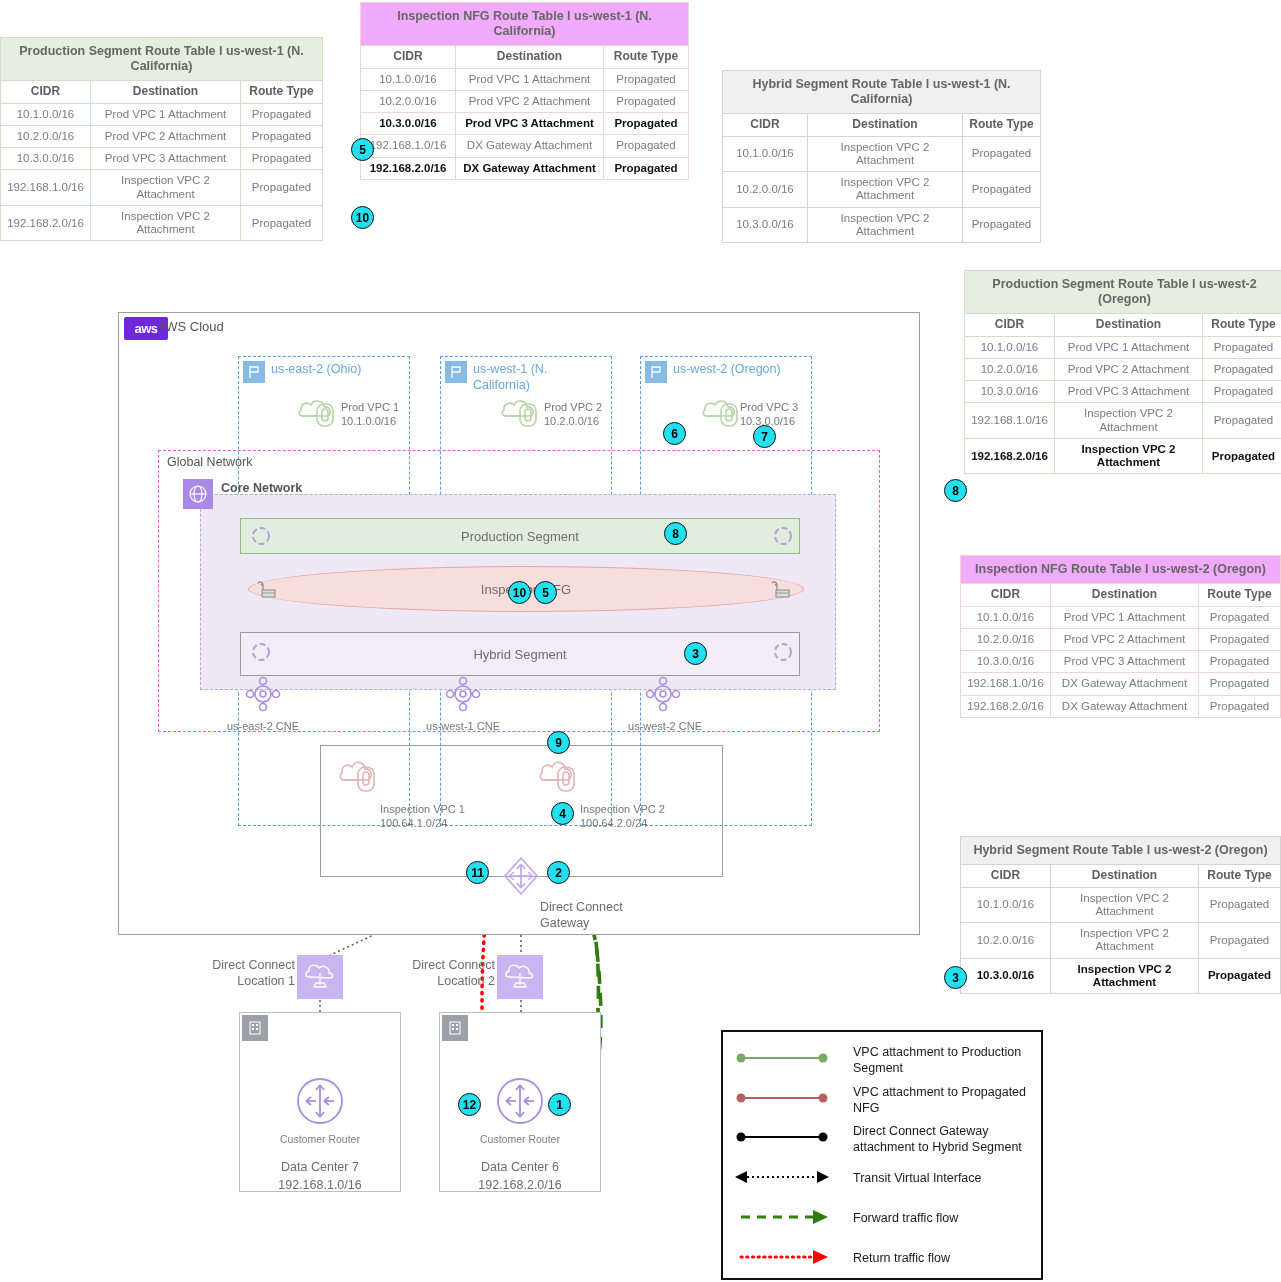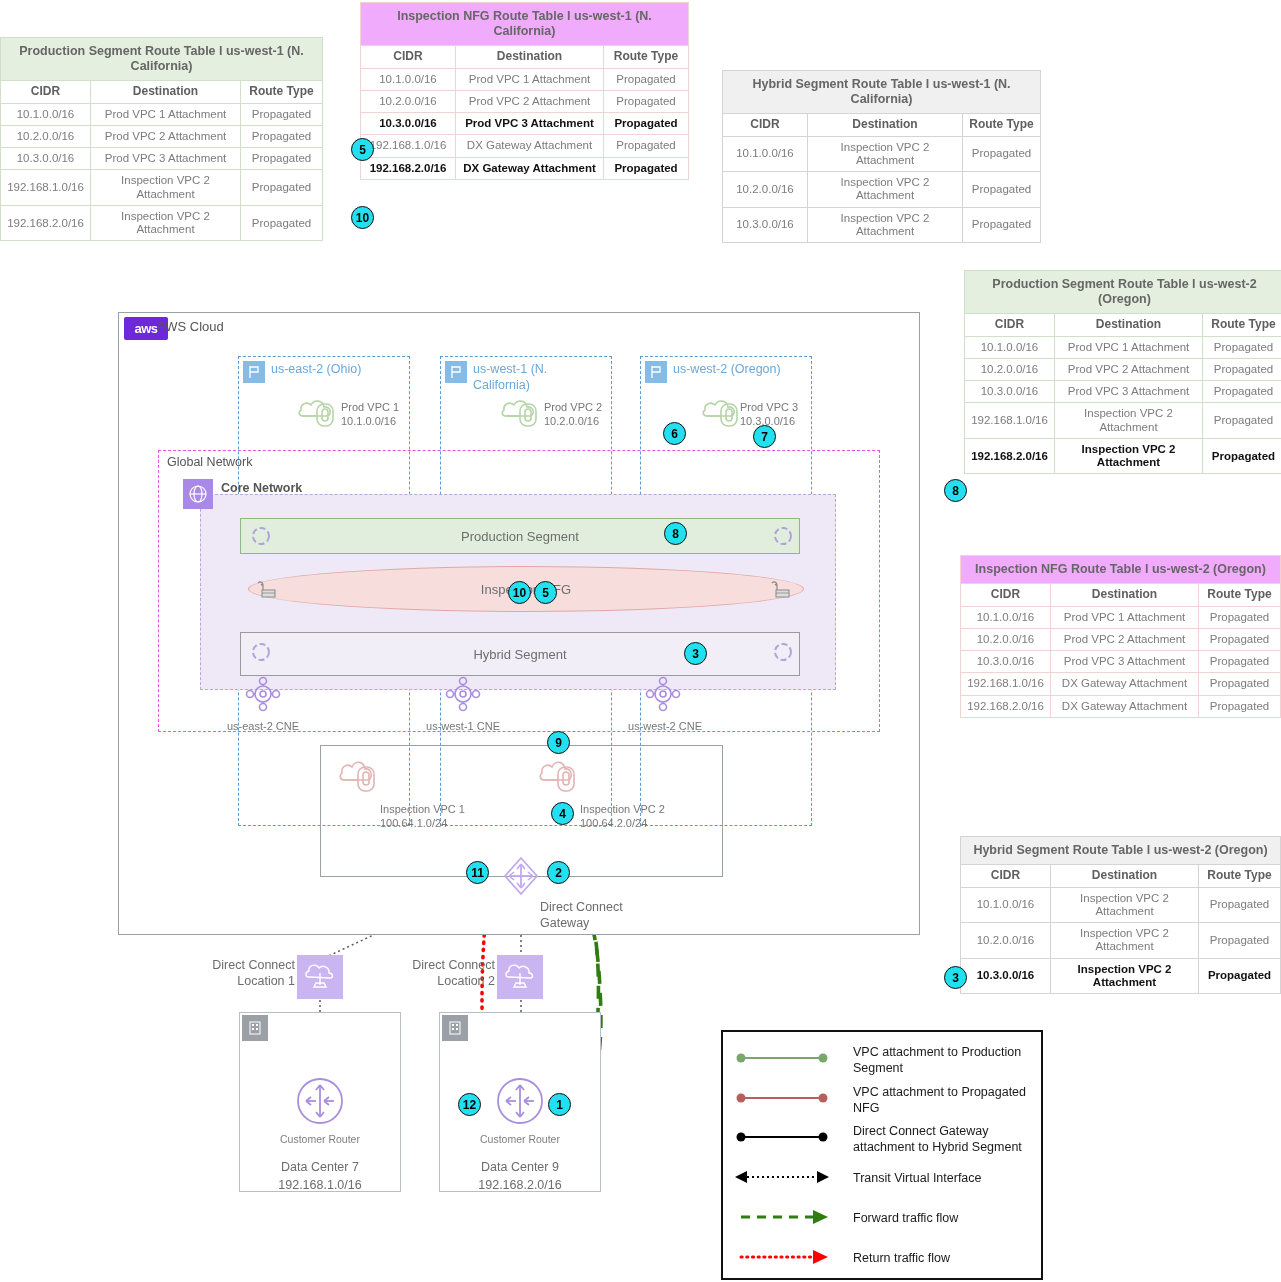--- a/index.html
+++ b/index.html
@@ -807,21 +807,21 @@
         <line x1="24" y1="8" x2="24" y2="40" stroke="#a98ee0" stroke-width="1.8"></line>
         <path d="M24,8 L20,13 M24,8 L28,13" stroke="#a98ee0" stroke-width="1.8" fill="none"></path>
         <path d="M24,40 L20,35 M24,40 L28,35" stroke="#a98ee0" stroke-width="1.8" fill="none"></path>
         <line x1="10" y1="24" x2="20" y2="24" stroke="#a98ee0" stroke-width="1.8"></line>
         <path d="M10,24 L15,20 M10,24 L15,28" stroke="#a98ee0" stroke-width="1.8" fill="none"></path>
         <line x1="38" y1="24" x2="28" y2="24" stroke="#a98ee0" stroke-width="1.8"></line>
         <path d="M28,24 L33,20 M28,24 L33,28" stroke="#a98ee0" stroke-width="1.8" fill="none"></path>
       </svg>
     </div>
     <div class="router-label" style="top:120px;">Customer Router</div>
-    <div class="dc-label" style="top:146px;">Data Center 9</div>
+    <div class="dc-label" style="top:146px;">Data Center 6</div>
     <div class="dc-label" style="top:164px;">192.168.2.0/16</div>
   </div>
 
   <div class="badge" style="left:548px; top:1093px;">1</div>
   <div class="badge" style="left:547px; top:861px;">2</div>
   <div class="badge" style="left:684px; top:642px;">3</div>
   <div class="badge" style="left:551px; top:802px;">4</div>
   <div class="badge" style="left:534px; top:581px;">5</div>
   <div class="badge" style="left:663px; top:422px;">6</div>
   <div class="badge" style="left:753px; top:425px;">7</div>

